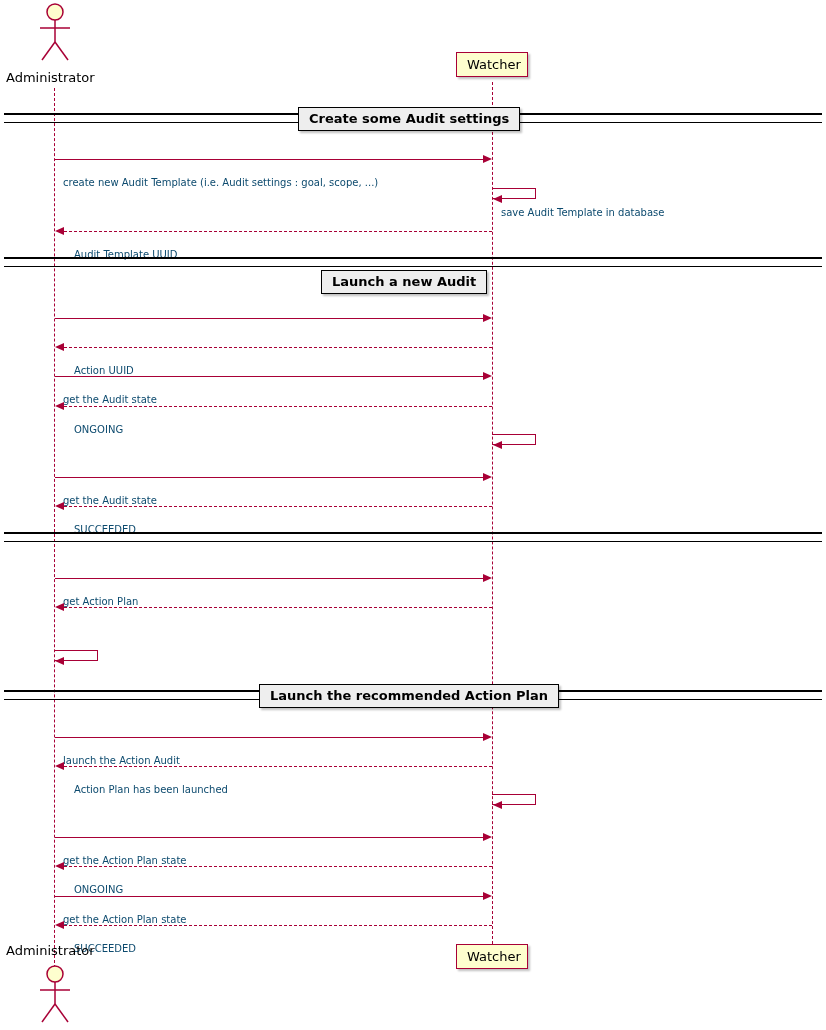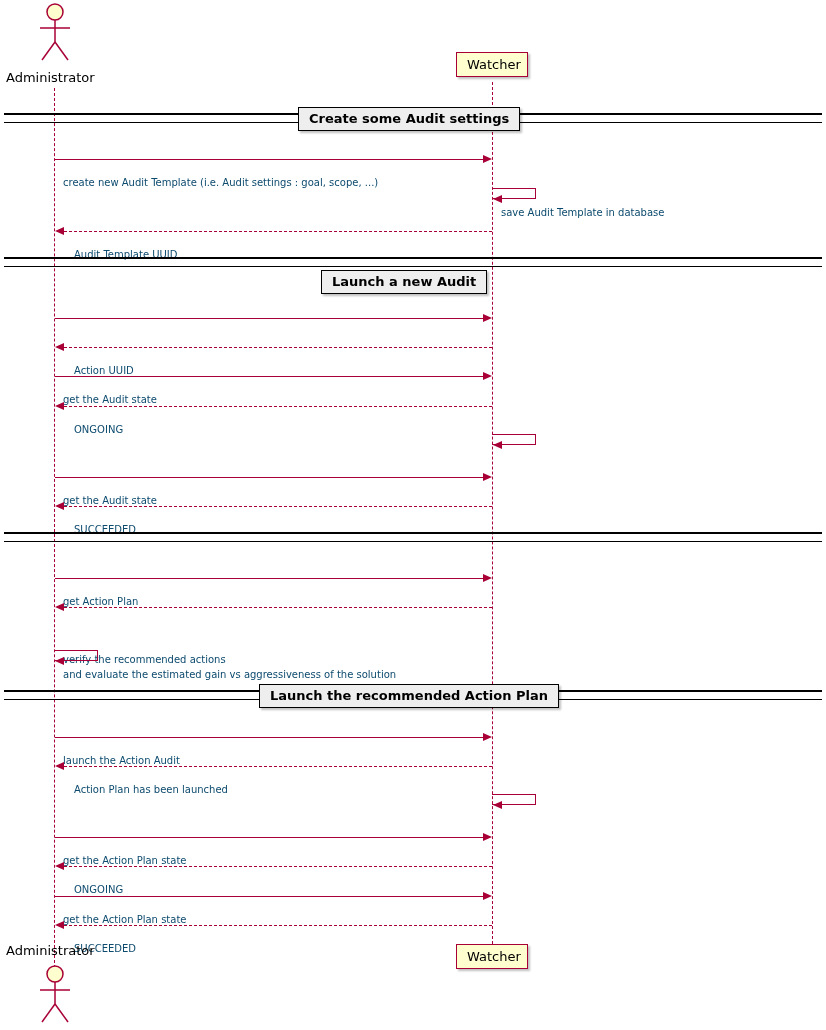--- a/index.html
+++ b/index.html
@@ -180,22 +180,20 @@
   <div class="divider-line" style="left:4px; top:532px; width:818px;"></div>
   <div class="divider-line second" style="left:4px; top:541px; width:818px;"></div>
 
   <div class="msg-text" style="left:63px; top:562px;">get Action Plan</div>
   <div class="msg-line" style="left:55px; top:578px; width:428px;"></div>
   <div class="arrow-r" style="left:483px; top:574px;"></div>
 
   <div class="msg-line dashed" style="left:64px; top:607px; width:428px;"></div>
   <div class="arrow-l" style="left:55px; top:603px;"></div>
 
-  <div class="msg-text" style="left:63px; top:620px;">verify the recommended actions
-and evaluate the estimated gain vs aggressiveness of the solution</div>
   <div class="self-msg" style="left:54px; top:650px; width:44px; height:11px;"></div>
   <div class="arrow-l" style="left:55px; top:657px;"></div>
 
   <div class="divider-line" style="left:4px; top:690px; width:818px;"></div>
   <div class="divider-line second" style="left:4px; top:699px; width:818px;"></div>
   <div class="divider-box" style="left:259px; top:684px; width:300px;">Launch the recommended Action Plan</div>
 
   <div class="msg-text" style="left:63px; top:721px;">launch the Action Audit</div>
   <div class="msg-line" style="left:55px; top:737px; width:428px;"></div>
   <div class="arrow-r" style="left:483px; top:733px;"></div>

